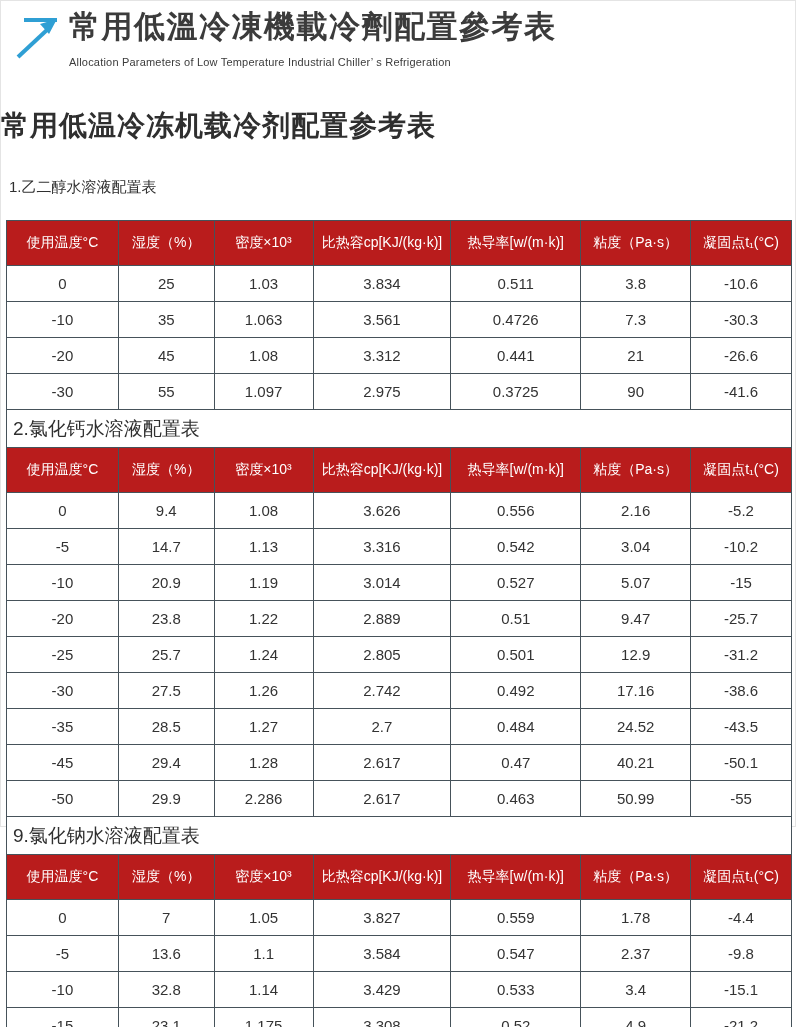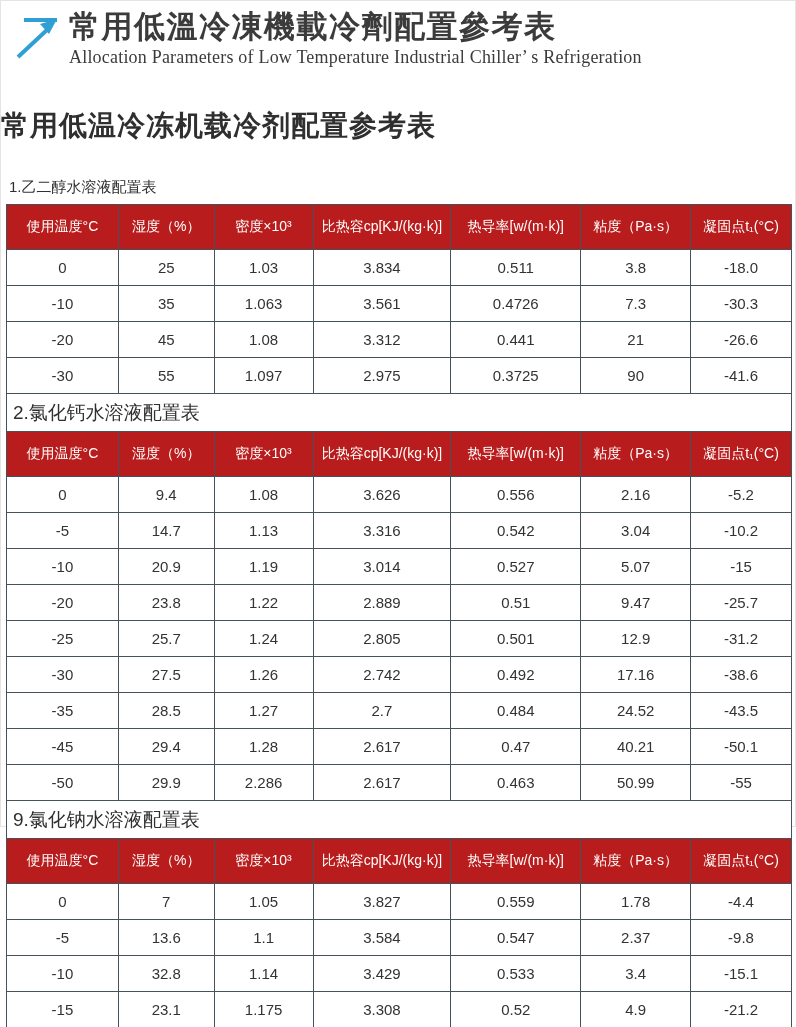--- a/index.html
+++ b/index.html
@@ -31,40 +31,39 @@
   }
   .titles { margin-left: 6px; }
   .brand-title {
     font-size: 31px;
     font-weight: bold;
     letter-spacing: 1.5px;
     color: #3b3b3b;
     line-height: 1.15;
   }
   .brand-subtitle {
-    font-size: 18px;
+    font-size: 11px;
     color: #3b3b3b;
-    margin-top: 2px;
+    margin-top: 11px;
     letter-spacing: 0.2px;
-    font-family: Liberation Serif, serif;
   }
   
   .main-title {
     text-align: left;
     font-size: 28px;
     font-weight: bold;
     color: #2f2f2f;
     letter-spacing: 1px;
     margin-top: 18px;
   }
   
   .section-label-top {
     font-size: 15px;
     color: #2f2f2f;
-    margin: 33px 0 7px 8px;
+    margin: 33px 0 23px 8px;
   }
   
   .data-table {
     width: 786px;
     margin-left: 5px;
     border-collapse: collapse;
     table-layout: fixed;
   }
   .data-table th, .data-table td {
     border: 1px solid #46525a;
@@ -138,21 +137,21 @@
           <th>粘度（Pa·s）</th>
           <th>凝固点t₁(°C)</th>
         </tr>
         <tr>
           <td class="cell">0</td>
           <td class="cell">25</td>
           <td class="cell">1.03</td>
           <td class="cell">3.834</td>
           <td class="cell">0.511</td>
           <td class="cell">3.8</td>
-          <td class="cell">-18.0</td>
+          <td class="cell">-10.6</td>
         </tr>
         <tr>
           <td class="cell">-10</td>
           <td class="cell">35</td>
           <td class="cell">1.063</td>
           <td class="cell">3.561</td>
           <td class="cell">0.4726</td>
           <td class="cell">7.3</td>
           <td class="cell">-30.3</td>
         </tr>

